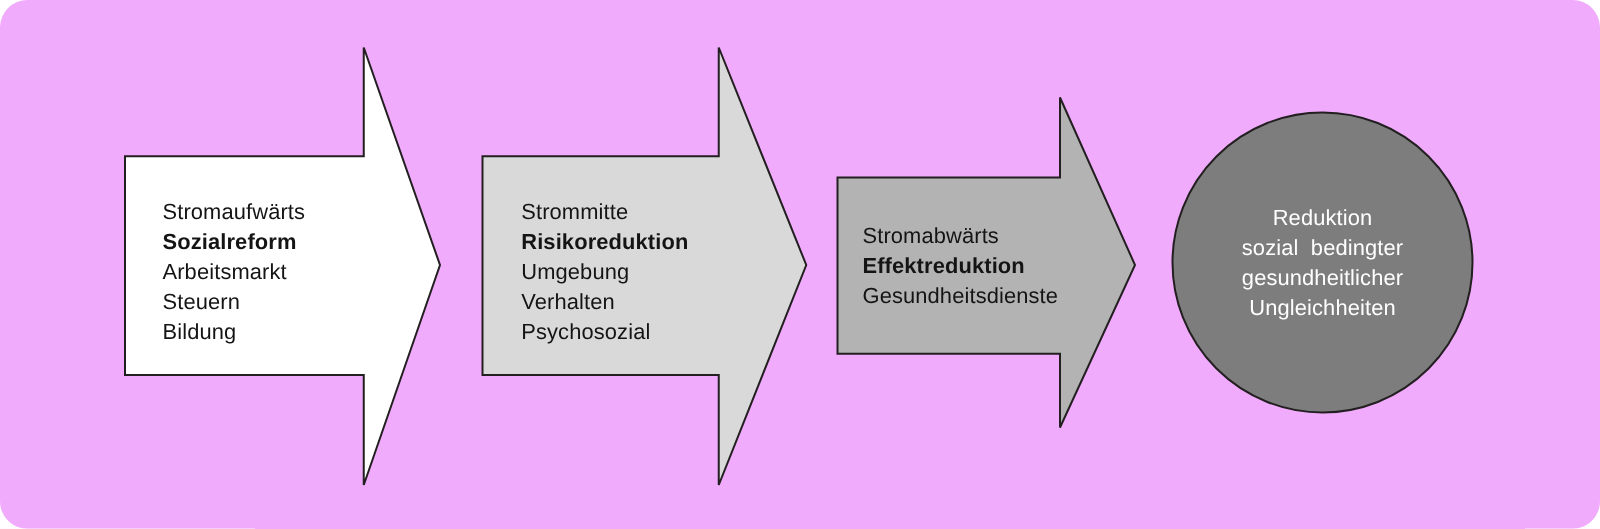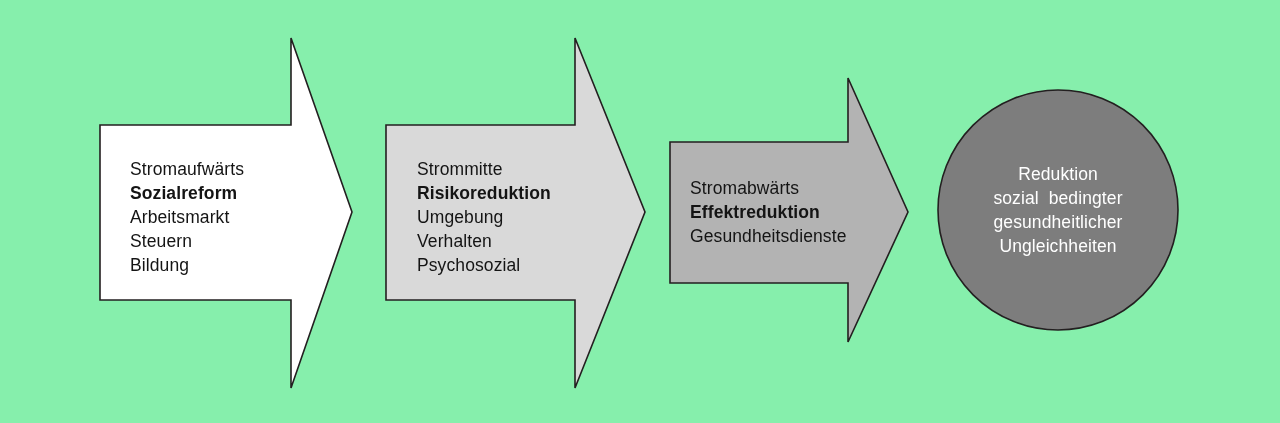--- a/index.html
+++ b/index.html
@@ -44,21 +44,21 @@
   .txt.white {
     fill: #ffffff;
   }
   .txt.centered {
     text-anchor: middle;
   }
 </style>
 </head>
 <body>
 
-<div id="diagram-root" style="background: #86efac;">
+<div id="diagram-root" style="background: #f0abfc; border-radius: 22px;">
   <svg id="diagram-svg" viewBox="0 0 1280 423" xmlns="http://www.w3.org/2000/svg">
 
     <g>
       <polygon class="shape-outline" id="shape-upstream" points="100,125 291,125 291,38 352,212 291,388 291,300 100,300" fill="#ffffff" stroke="#231f20"></polygon>
       <text class="txt" x="130" y="175">Stromaufwärts</text>
       <text class="txt bold" x="130" y="199">Sozialreform</text>
       <text class="txt" x="130" y="223">Arbeitsmarkt</text>
       <text class="txt" x="130" y="247">Steuern</text>
       <text class="txt" x="130" y="271">Bildung</text>
     </g>

